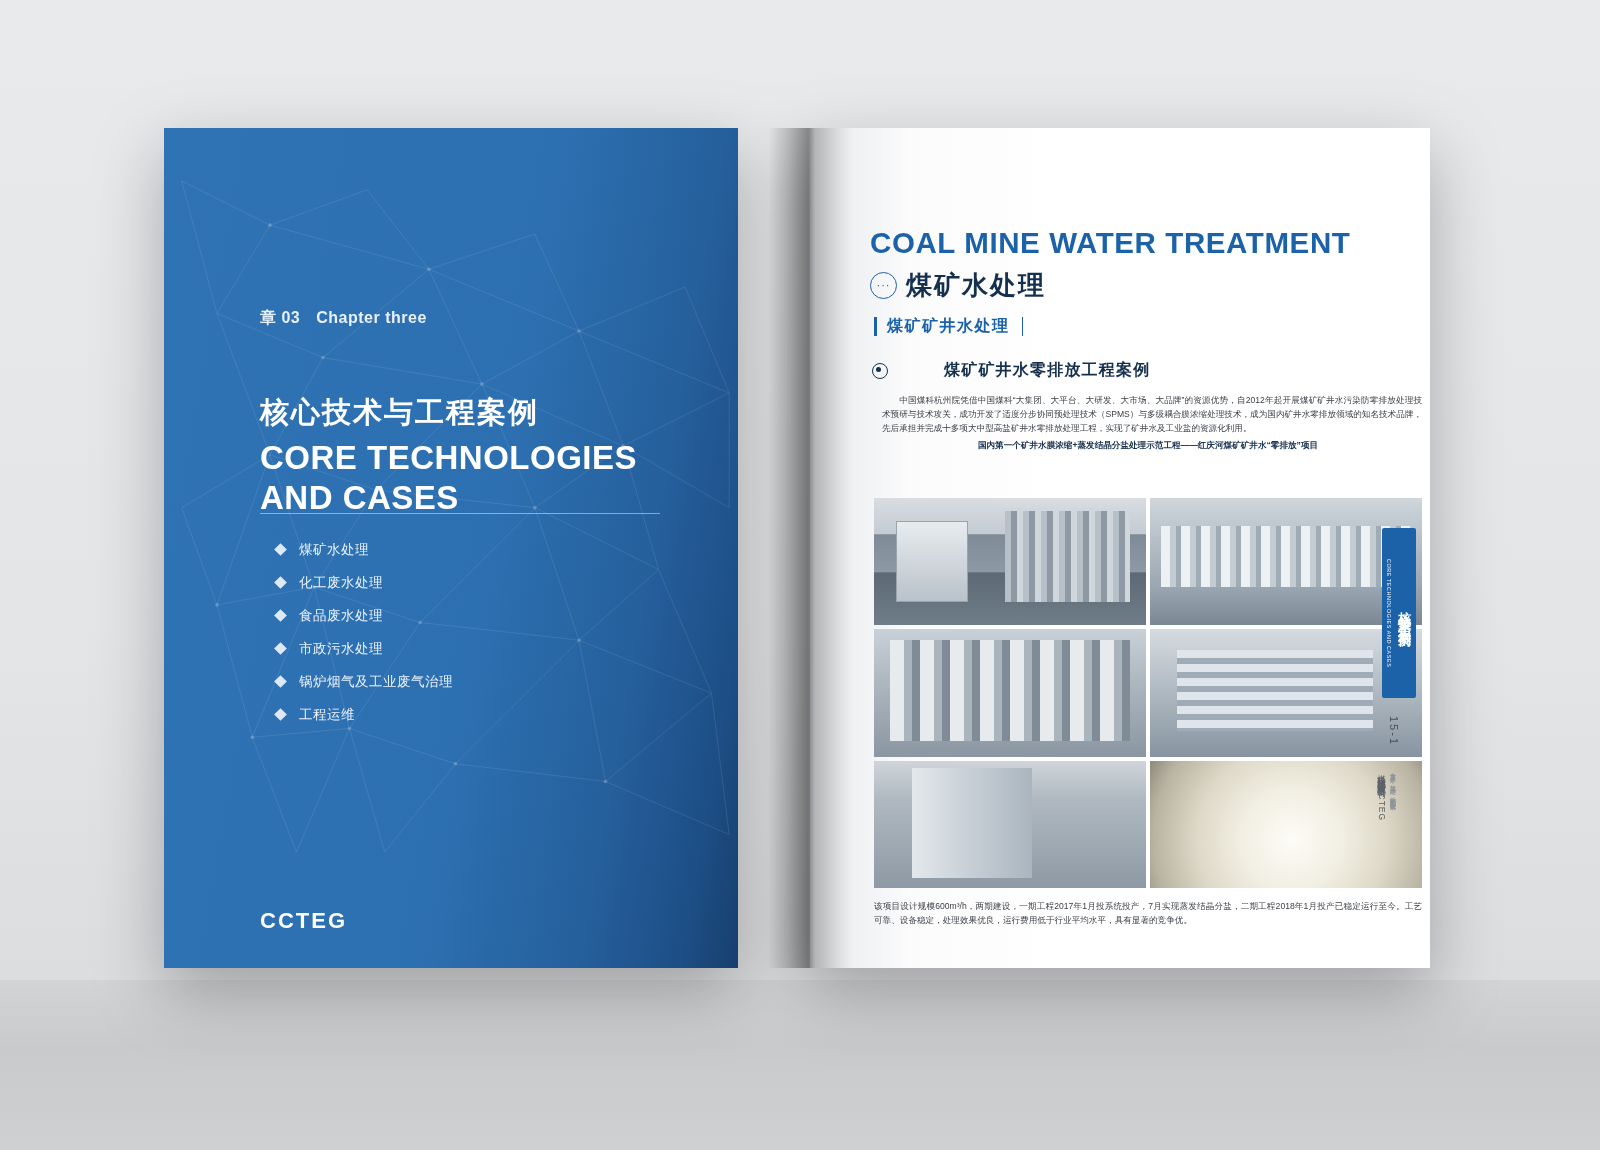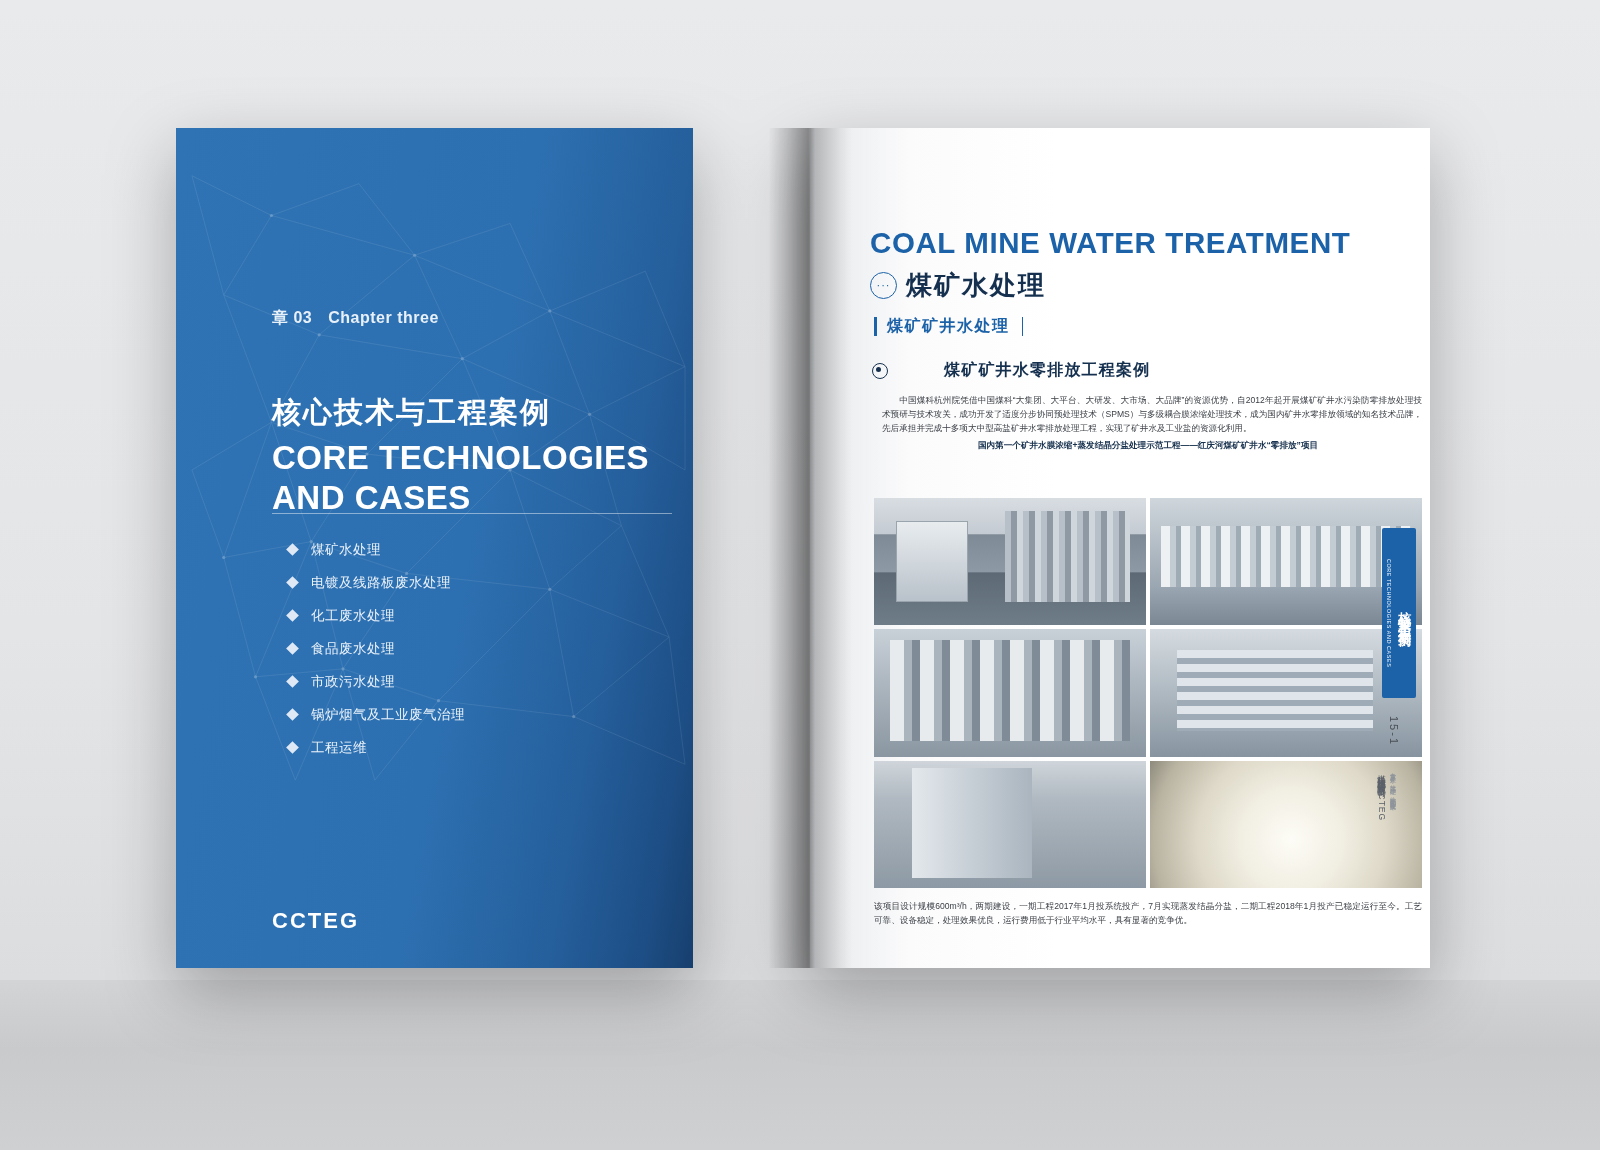--- a/index.html
+++ b/index.html
@@ -13,21 +13,21 @@
   .floor{
     position:absolute;left:0;top:980px;width:1600px;height:170px;
     background:linear-gradient(180deg,#d3d4d6 0%,#c9cacc 40%,#cfd0d2 100%);
   }
   .spread{
     position:absolute;left:160px;top:128px;width:1270px;height:840px;
     filter:drop-shadow(0 24px 34px rgba(0,0,0,0.28));
   }
   
   .left-page{
-    position:absolute;left:16px;top:0;width:517px;height:840px;
+    position:absolute;left:4px;top:0;width:574px;height:840px;
     background:linear-gradient(100deg,#2f73b4 0%,#2d70b1 55%,#255f9c 78%,#1d4e85 92%,#173f6e 100%);
     overflow:hidden;
   }
   .left-page .net{
     position:absolute;inset:0;opacity:.33;
   }
   .left-inner{position:absolute;left:96px;top:0;width:470px;height:840px;color:#fff;}
   .chapter-line{
     position:absolute;top:180px;left:0;font-size:16px;letter-spacing:.5px;font-weight:bold;color:#e8f0fa;
   }
@@ -215,24 +215,20 @@
       </div>
       <div class="divider"></div>
 
       <div class="toc">
         <div class="toc-item">
             <span class="dia"></span>
             <span>煤矿水处理</span>
           </div>
         <div class="toc-item">
             <span class="dia"></span>
-            <span>电镀及线路板废水处理</span>
-          </div>
-        <div class="toc-item">
-            <span class="dia"></span>
             <span>化工废水处理</span>
           </div>
         <div class="toc-item">
             <span class="dia"></span>
             <span>食品废水处理</span>
           </div>
         <div class="toc-item">
             <span class="dia"></span>
             <span>市政污水处理</span>
           </div>

